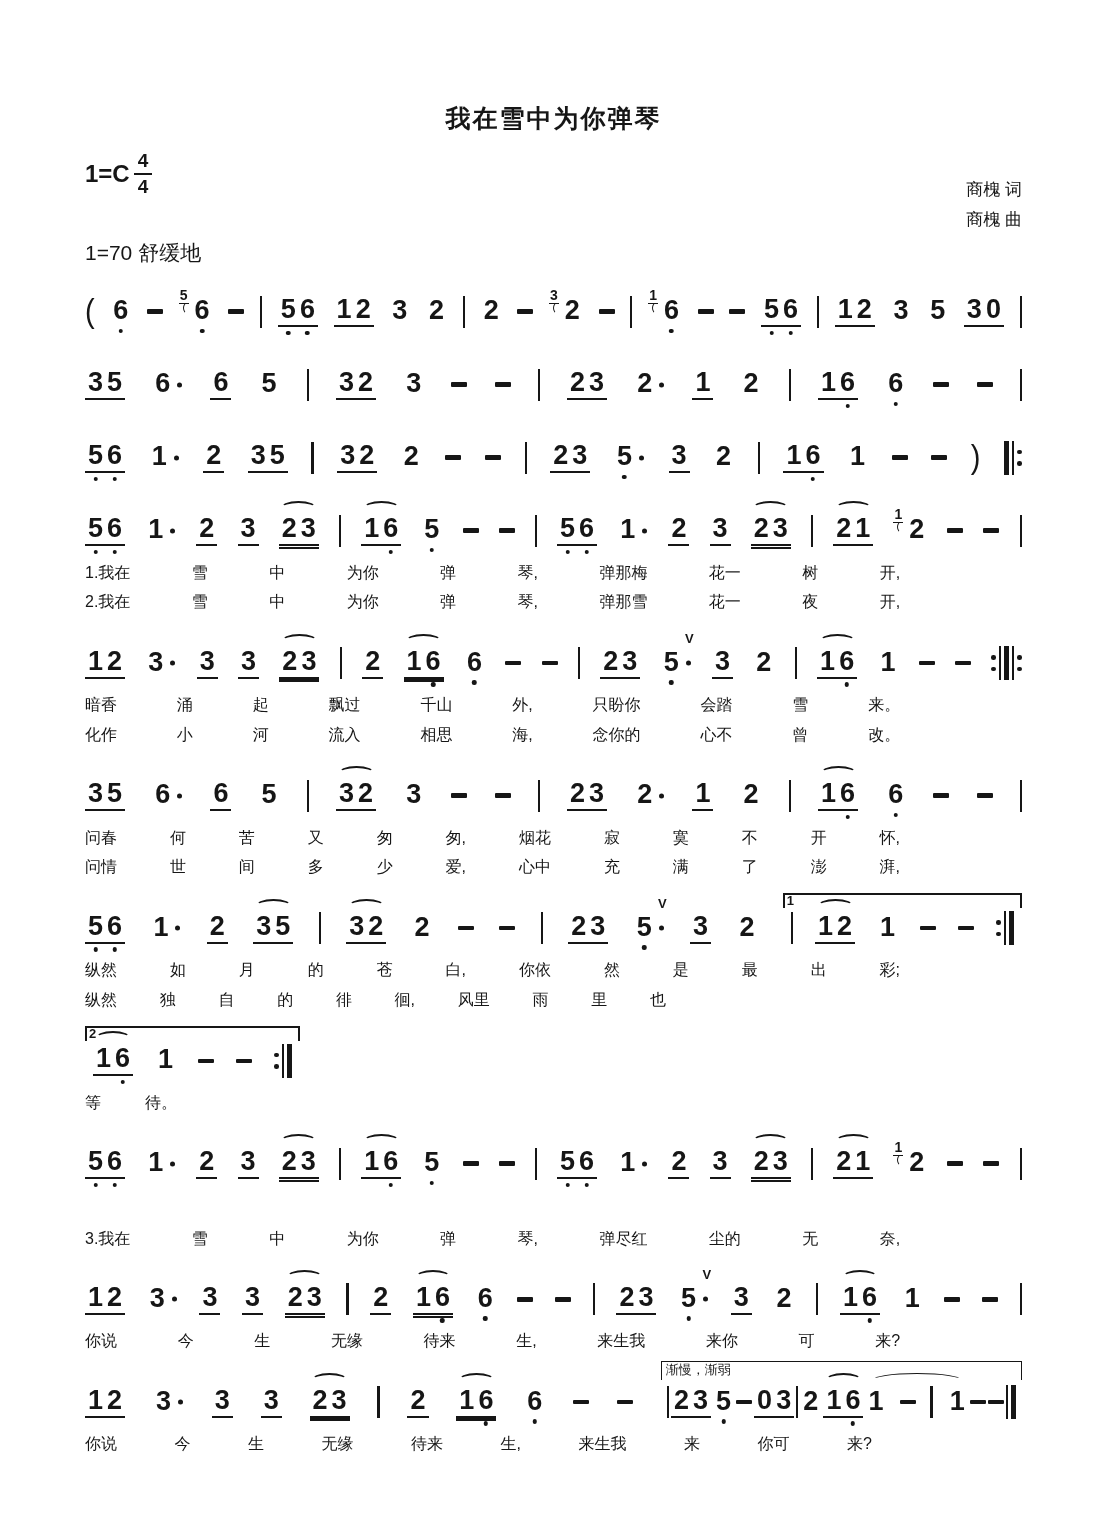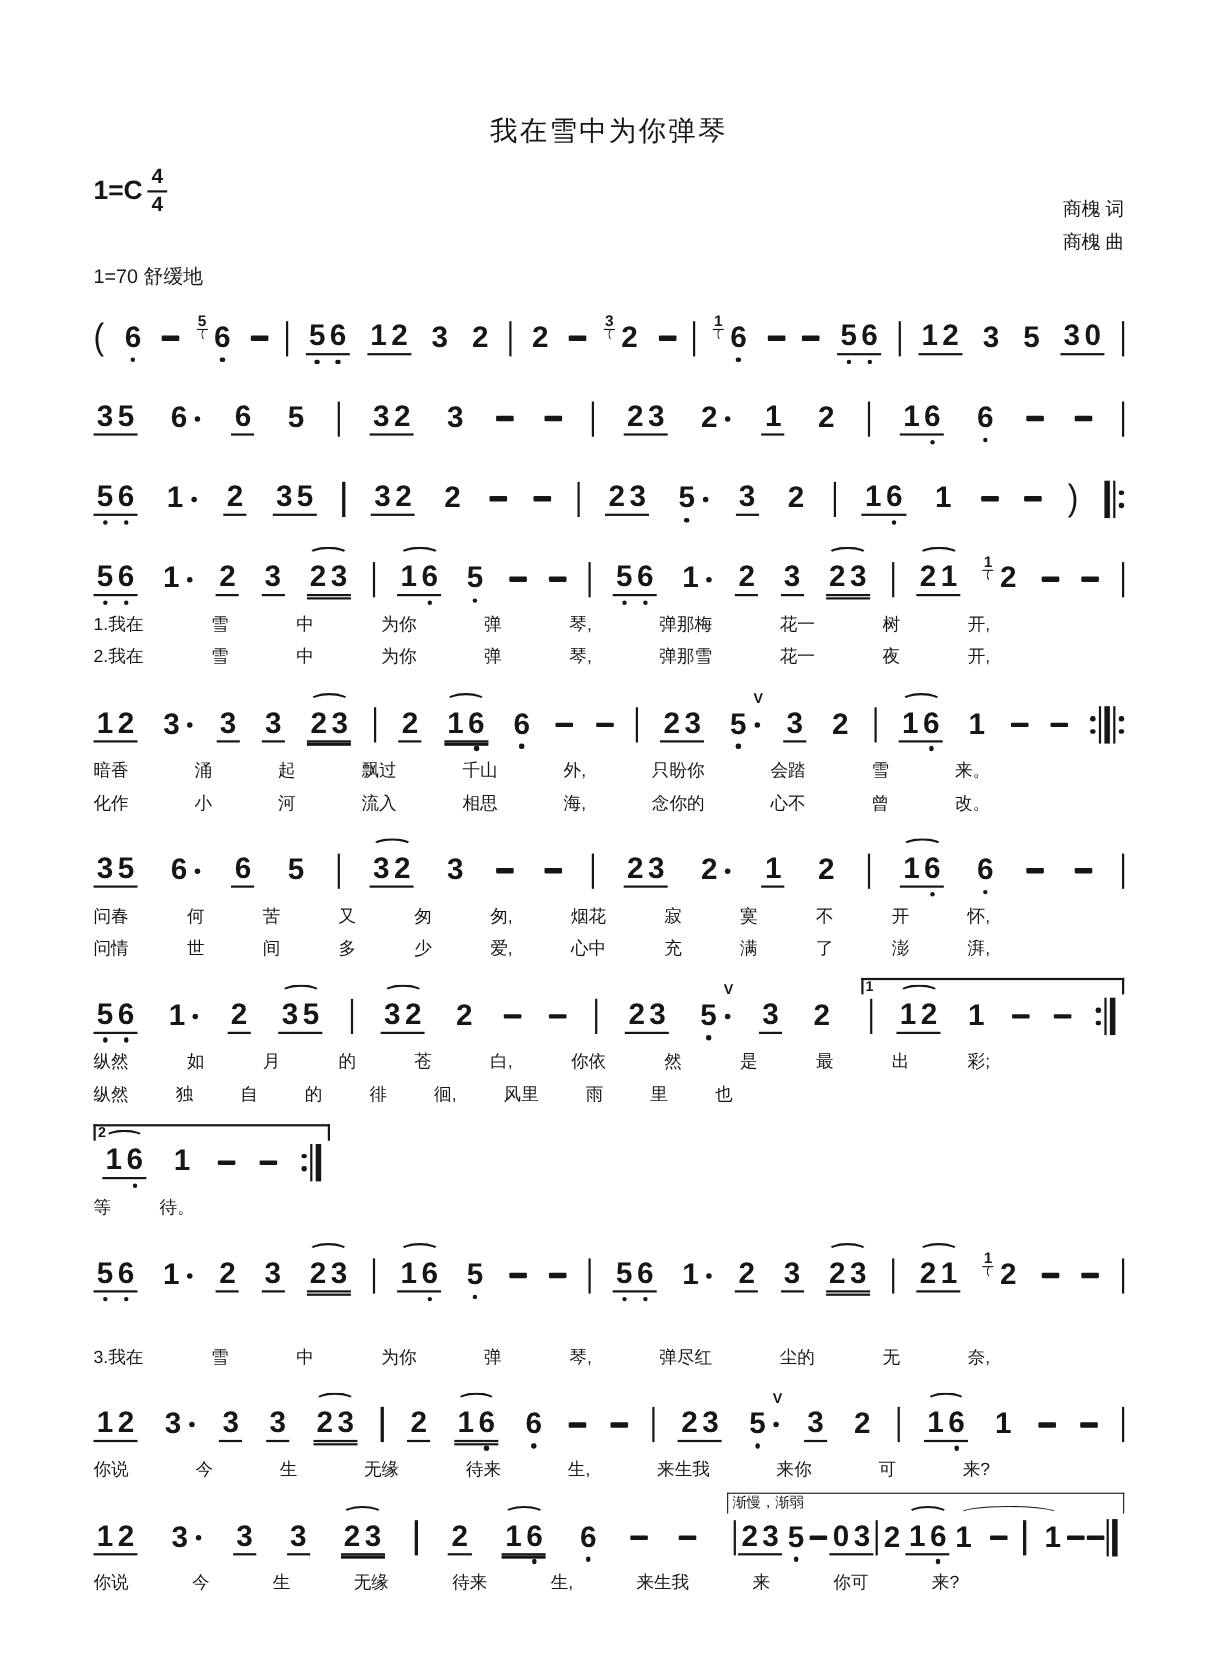--- a/index.html
+++ b/index.html
@@ -1,25 +1,25 @@
 <!DOCTYPE html>
 <html><head>
 <meta charset="utf-8">
 <style>
   html,body{margin:0;padding:0;background:#fff;}
   body{width:1100px;height:1517px;overflow:hidden;color:#161616;
        font-family:"Liberation Sans",sans-serif;-webkit-font-smoothing:antialiased;}
   .sheet{padding:102px 78px 0 85px;}
-  .title{font-size:25px;font-weight:normal;text-align:center;margin:0 0 16px;letter-spacing:2px;}
+  .title{font-size:25px;font-weight:bold;text-align:center;margin:0 0 16px;letter-spacing:2px;}
   .meta{display:flex;justify-content:space-between;align-items:flex-start;}
   .key{font-size:24px;font-weight:bold;display:flex;align-items:center;gap:4px;}
   .frac{display:inline-flex;flex-direction:column;align-items:center;font-size:19px;line-height:1;}
   .frac .top{border-bottom:2.2px solid #161616;padding:0 4px 3px;margin-bottom:2px;}
   .credits{font-size:17px;text-align:right;margin-top:24px;line-height:1.75;}
-  .tempo{font-size:18px;margin-top:4px;}
+  .tempo{font-size:21px;margin-top:4px;}
   #score{margin-top:22px;}
   .system{margin-bottom:27px;}
   .sysrow{display:flex;justify-content:space-between;align-items:center;height:46px;position:relative;}
   .sysrow.left{justify-content:flex-start;gap:18px;}
   .tok{position:relative;display:inline-flex;align-items:center;font-weight:bold;font-size:27px;line-height:1;}
   .nums{position:relative;display:inline-flex;padding:0 1px 2px;}
   .u1 .nums,.u2 .nums{border-bottom:2.4px solid #161616;}
   .u2 .nums::after{content:"";position:absolute;left:0;right:0;bottom:-5px;height:2.4px;background:#161616;}
   .ch{position:relative;padding:0 2px;}
   .ch.db::after{content:"";position:absolute;left:50%;transform:translateX(-50%);bottom:-9px;

